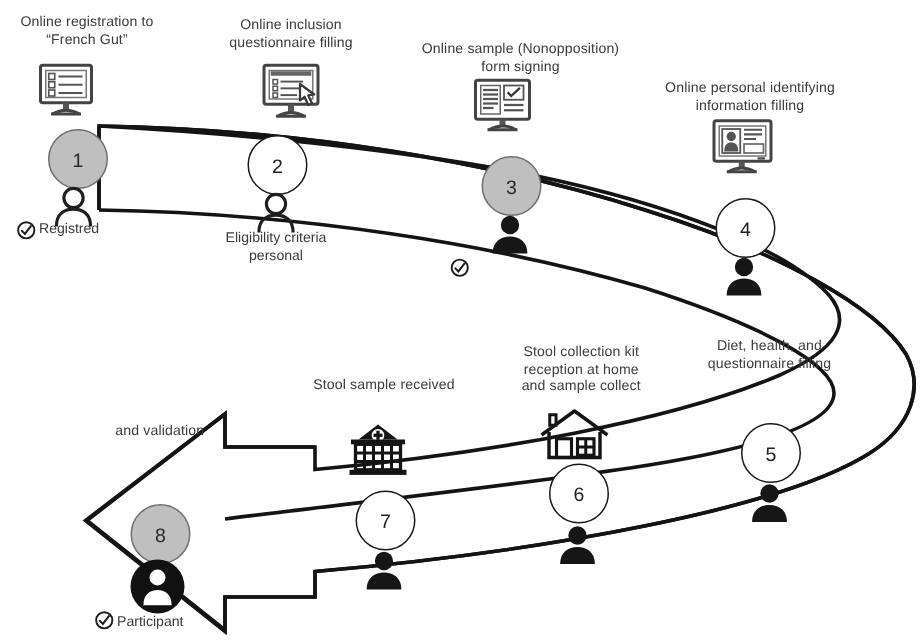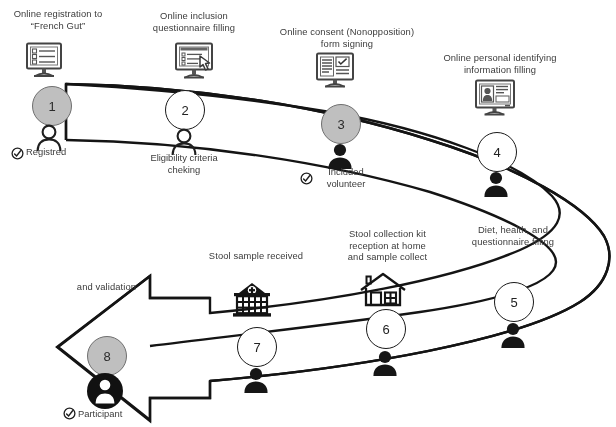--- a/index.html
+++ b/index.html
@@ -119,25 +119,25 @@
   </svg>
   <div class="node" style="left:165px;top:90px;">
     <span>2</span>
   </div>
   <svg class="person" style="left:169px;top:128px;" width="30" height="28" viewBox="0 0 30 28">
     <circle cx="15" cy="8" r="6.4" fill="none" stroke="#1f1f1f" stroke-width="2.1"></circle>
     <path d="M3.6 27 C3.6 18.5 9 15.4 15 15.4 C21 15.4 26.4 18.5 26.4 27" fill="none" stroke="#1f1f1f" stroke-width="2.1"></path>
   </svg>
   <div class="cap ctr" style="left:129px;top:152px;width:110px;">
     <div>Eligibility criteria</div>
-    <div>cheking</div>
+    <div>personal</div>
   </div>
 
   <div class="lbl" style="left:261px;top:26px;width:172px;">
-    <div>Online consent (Nonopposition)</div>
+    <div>Online sample (Nonopposition)</div>
     <div>form signing</div>
   </div>
   <svg class="icon" style="left:312px;top:52px;" width="46" height="38" viewBox="0 0 46 38">
     <rect x="5" y="1.5" width="36" height="26" rx="1.5" fill="#fff" stroke="#444" stroke-width="2"></rect>
     <rect x="8.5" y="5" width="13" height="19" fill="#fff" stroke="#666" stroke-width="1"></rect>
     <line x1="10" y1="8" x2="20" y2="8" stroke="#555" stroke-width="1.5"></line>
     <line x1="10" y1="11" x2="20" y2="11" stroke="#555" stroke-width="1.5"></line>
     <line x1="10" y1="14" x2="20" y2="14" stroke="#555" stroke-width="1.5"></line>
     <line x1="10" y1="17" x2="20" y2="17" stroke="#555" stroke-width="1.5"></line>
     <line x1="10" y1="20" x2="17" y2="20" stroke="#555" stroke-width="1.5"></line>
@@ -153,24 +153,20 @@
     <span>3</span>
   </div>
   <svg class="person" style="left:325px;top:143px;" width="30" height="27" viewBox="0 0 30 27">
     <circle cx="15" cy="7" r="6.1" fill="#161616"></circle>
     <path d="M3.4 26 C3.4 18 8.9 14.6 15 14.6 C21.1 14.6 26.6 18 26.6 26 Z" fill="#161616"></path>
   </svg>
   <svg class="chk" style="left:300px;top:172px;" width="13" height="13" viewBox="0 0 13 13">
     <circle cx="6.5" cy="6.5" r="5.4" fill="none" stroke="#1f1f1f" stroke-width="1.3"></circle>
     <path d="M3.6 6.9 L5.6 9 L9.6 3.8" fill="none" stroke="#1f1f1f" stroke-width="1.4" stroke-linecap="round"></path>
   </svg>
-  <div class="cap ctr" style="left:313px;top:166px;width:66px;">
-    <div>Included</div>
-    <div>volunteer</div>
-  </div>
 
   <div class="lbl" style="left:420px;top:52px;width:160px;">
     <div>Online personal identifying</div>
     <div>information filling</div>
   </div>
   <svg class="icon" style="left:471px;top:79px;" width="48" height="40" viewBox="0 0 48 40">
     <rect x="5" y="1.5" width="38" height="27" rx="1.5" fill="#fff" stroke="#444" stroke-width="2"></rect>
     <rect x="8.5" y="5" width="31" height="20" fill="#fff" stroke="#777" stroke-width="1"></rect>
     <rect x="10.5" y="7" width="12" height="16" fill="none" stroke="#555" stroke-width="1.2"></rect>
     <circle cx="16.5" cy="12" r="3.1" fill="#555"></circle>

